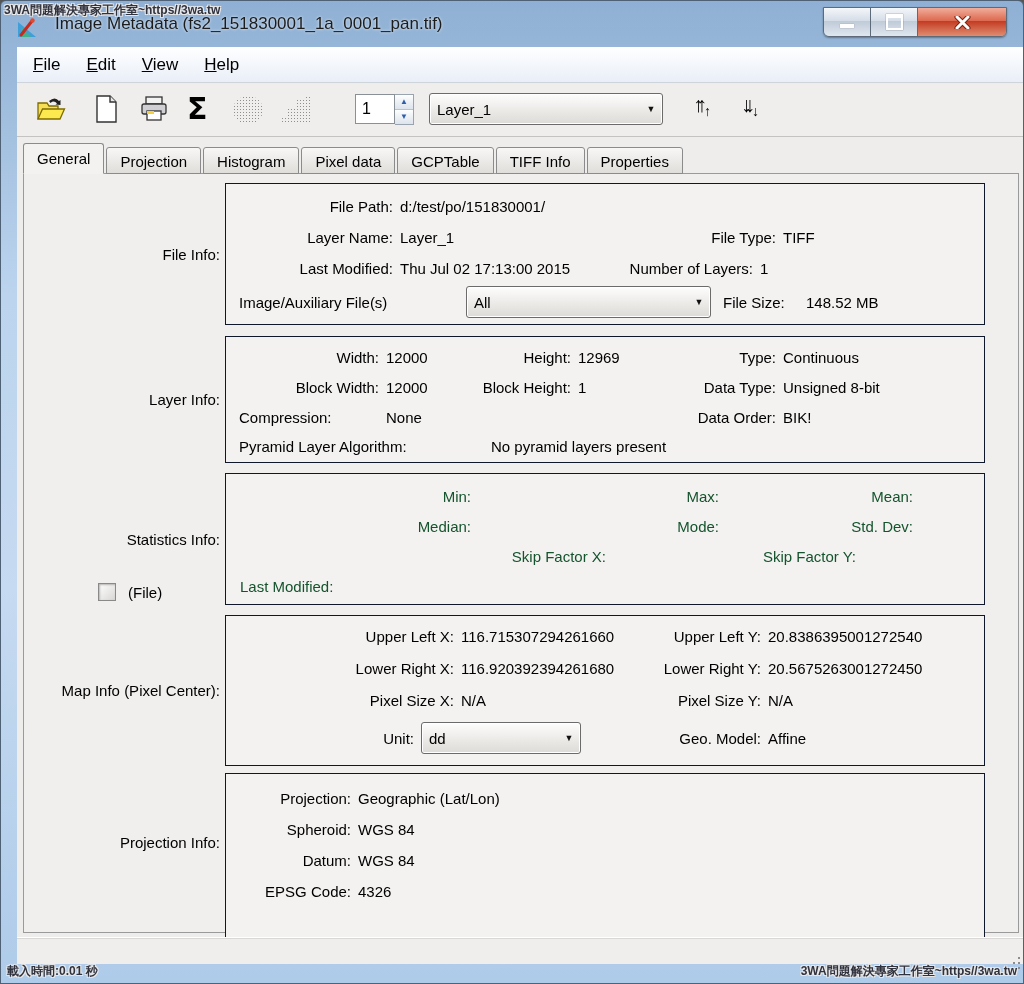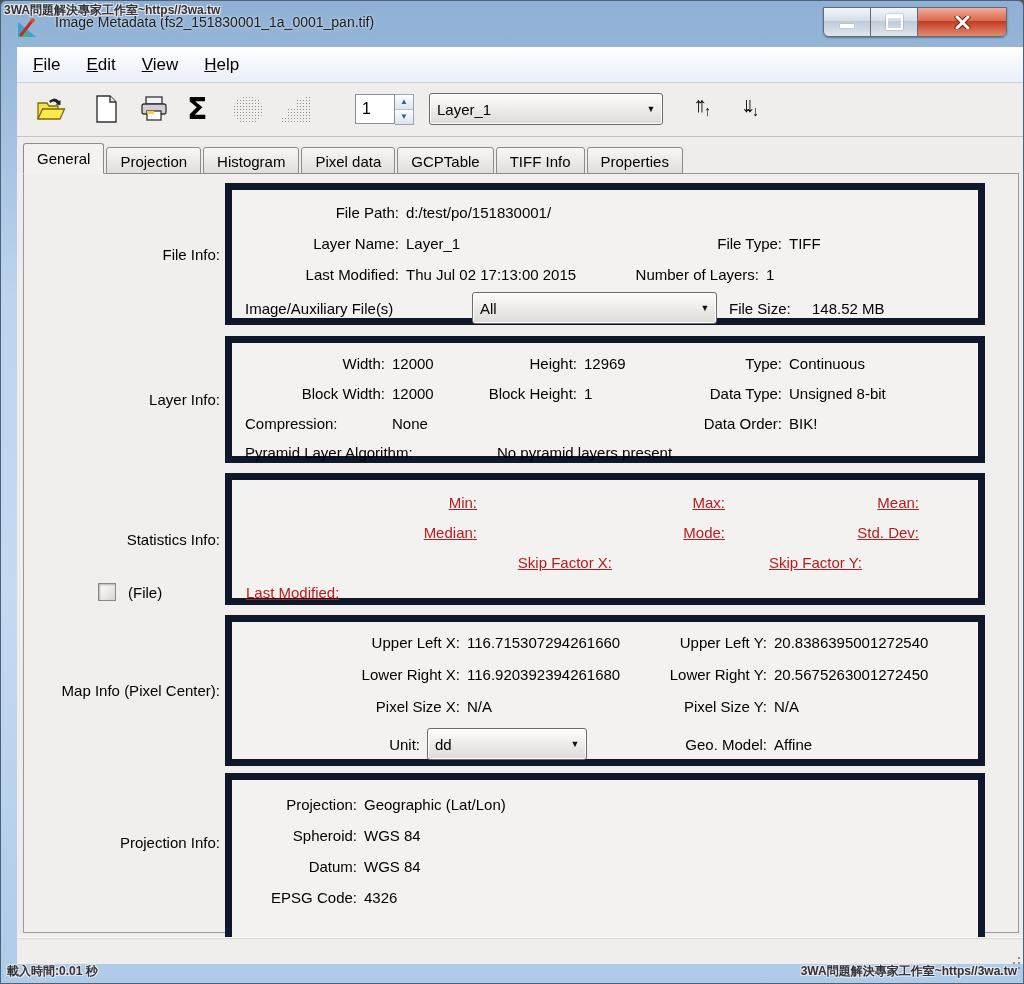--- a/index.html
+++ b/index.html
@@ -1,21 +1,21 @@
 <!DOCTYPE html>
 <html><head>
 <meta charset="utf-8">
 <style>
   html,body{margin:0;padding:0;background:#555;font-family:"Liberation Sans",sans-serif;}
   .window{position:relative;width:1024px;height:984px;background:linear-gradient(180deg,#8fb0d4 0%,#bcd4ee 30%,#c6daf1 60%,#aecbe9 100%);
     border:1px solid #4e6175;box-sizing:border-box;border-radius:6px 6px 0 0;overflow:hidden;}
   
   .titlebar{position:absolute;left:0;top:0;width:100%;height:46px;}
   .appicon{position:absolute;left:14px;top:15px;width:24px;height:24px;}
-  .title-text{position:absolute;left:46px;top:13px;font-size:14px;color:#1c1c1c;white-space:nowrap;
+  .title-text{position:absolute;left:46px;top:13px;font-size:17px;color:#1c1c1c;white-space:nowrap;
     text-shadow:0 0 3px rgba(255,255,255,.8);padding-left:8px;}
   .winbtns{position:absolute;top:6px;right:16px;display:flex;border-radius:0 0 6px 6px;overflow:hidden;
     border:1px solid #5c6a79;box-shadow:0 1px 2px rgba(0,0,0,.35);}
   .wbtn{width:46px;height:28px;display:flex;align-items:center;justify-content:center;
     background:linear-gradient(#f4f7fa,#d5dde8 45%,#bfcad8 46%,#dfe6ef);border-right:1px solid #5c6a79;cursor:pointer;}
   .wbtn.close{width:88px;border-right:none;background:linear-gradient(#f0ad9b,#dd6a50 45%,#c23a20 46%,#e08c70);}
   .glyph-min{width:14px;height:4px;background:#fff;box-shadow:0 0 1px #555;margin-top:8px;}
   .glyph-max{width:13px;height:10px;border:2px solid #fff;border-top-width:4px;box-shadow:0 0 1px #555;}
   
   .wm{position:absolute;font-size:12px;font-weight:bold;color:#30323e;white-space:nowrap;
@@ -54,25 +54,25 @@
   .ar-big{font-size:21px;letter-spacing:-7px;}
   .ar-small{font-size:14px;position:relative;top:4px;left:4px;}
   
   .tabstrip{position:absolute;left:6px;top:96px;height:31px;display:flex;align-items:flex-end;z-index:5;}
   .tab{height:27px;line-height:27px;padding:0 13px;font-size:15px;color:#000;background:linear-gradient(#f8f7f6,#e0deda);
     border:1px solid #8b8b8b;border-radius:3px 3px 0 0;margin-right:2px;cursor:pointer;box-sizing:border-box;}
   .tab.active{height:31px;line-height:30px;background:#f3f2f0;border-bottom:1px solid #f3f2f0;position:relative;z-index:6;}
   
   .panel{position:absolute;left:6px;top:126px;width:996px;height:760px;background:#f0efed;
     border:1px solid #9a9a9a;box-sizing:border-box;}
-  .group{position:absolute;background:#f3f2f0;border:7px solid #0f172a;box-sizing:border-box;}
+  .group{position:absolute;background:#f3f2f0;border:1px solid #0f172a;box-sizing:border-box;}
   .lab,.val{position:absolute;font-size:15px;color:#000;white-space:nowrap;height:18px;line-height:18px;}
   .lab{text-align:right;}
   .side-label{position:absolute;left:4px;width:192px;text-align:right;font-size:15px;color:#000;white-space:nowrap;}
-  .grayed .lab,.grayed .val{color:#b91c1c;text-decoration:underline;}
+  .grayed .lab,.grayed .val{color:#14532d;}
   .checkbox{position:absolute;width:18px;height:18px;border:1px solid #898989;
     background:linear-gradient(135deg,#ffffff,#d7d6d3);box-shadow:inset 1px 1px 2px #b5b4b1;cursor:pointer;box-sizing:border-box;}
   
   .statusbar{position:absolute;left:0;top:890px;width:100%;height:26px;background:#efeeec;
     border-top:1px solid #fff;box-shadow:inset 0 1px 0 #d9d8d6;}
   .grip{position:absolute;right:5px;bottom:5px;width:2px;height:2px;background:#8e8d8b;
     box-shadow:0 5px #8e8d8b,0 10px #8e8d8b,-5px 5px transparent,-5px 10px #8e8d8b,-10px 10px #8e8d8b,-5px 5px #8e8d8b;cursor:nwse-resize;}
 </style>
 </head>
 <body>

